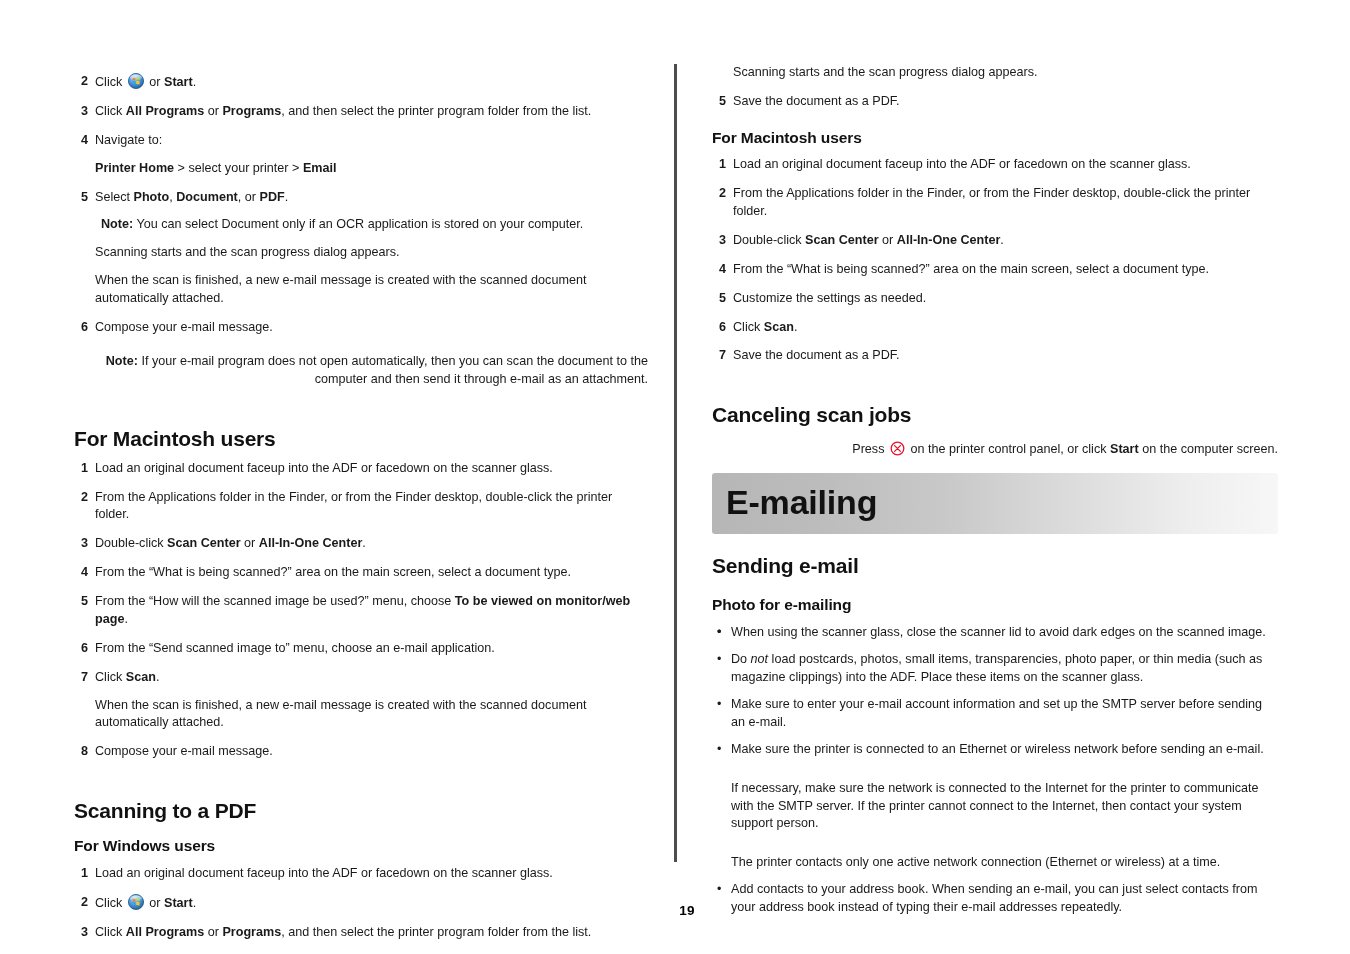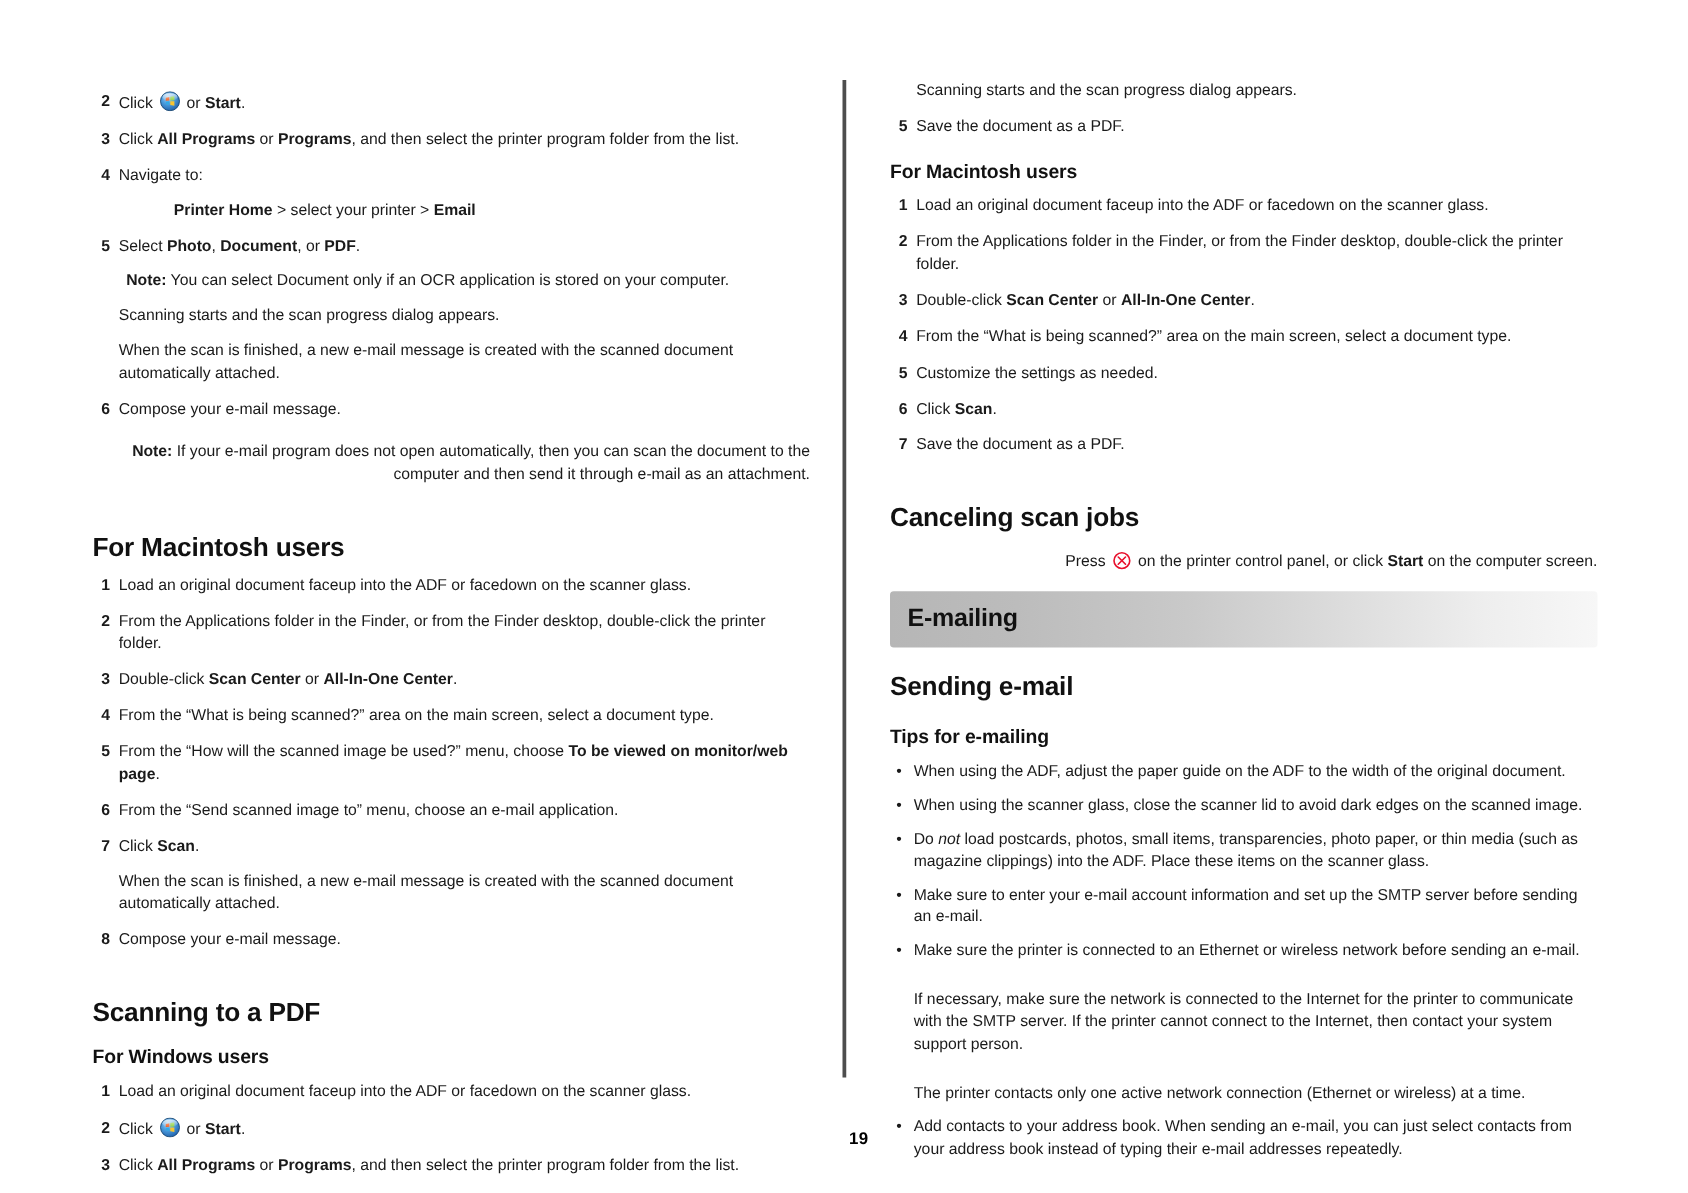--- a/index.html
+++ b/index.html
@@ -52,21 +52,21 @@
     font-weight: bold;
     color: #000;
     letter-spacing: .2px;
     padding-left: 24px;
   }
 
   
   .banner-heading {
     margin: 14px 0 0 0;
     padding: 11px 0 12px 14px;
-    font-size: 20px;
+    font-size: 34px;
     font-weight: bold;
     color: #111;
     background: linear-gradient(to right,
                 #b6b6b6 0%, #bcbcbc 18%, #c9c9c9 42%,
                 #dedede 66%, #eeeeee 84%, #f7f7f7 100%);
     border-radius: 3px;
     letter-spacing: -.2px;
     line-height: 1.1;
   }
 
@@ -116,21 +116,21 @@
 
   
   .sub {
     margin-top: 10px;
     font-size: 12.6px;
     line-height: 1.42;
   }
   .sub.note { padding-left: 6px; }
 
   
-  .path { margin-top: 10px; font-size: 12.6px; line-height: 1.42; margin-left: 44px; }
+  .path { margin-top: 10px; font-size: 12.6px; line-height: 1.42; }
 
   
   p.para {
     margin: 14px 0 0 0;
     font-size: 12.6px;
     line-height: 1.42;
     text-align: right;
   }
   p.para.topnote { margin-top: 16px; }
 
@@ -361,26 +361,25 @@
     <h2 class="h2">Canceling scan jobs</h2>
 
     <p class="para"><span>Press </span><span class="ico ico-cancel"><svg width="15" height="15" viewBox="0 0 15 15" xmlns="http://www.w3.org/2000/svg">
             <circle cx="7.5" cy="7.5" r="6.3" fill="none" stroke="#e8112d" stroke-width="1.3"></circle>
             <path d="M4.6 4.6 L10.4 10.4 M10.4 4.6 L4.6 10.4" stroke="#e8112d" stroke-width="1.3" stroke-linecap="round"></path>
           </svg></span><span> on the printer control panel, or click </span><b>Start</b><span> on the computer screen.</span></p>
 
     <div class="banner-heading">E-mailing</div>
 
     <h2 class="h2 tight">Sending e-mail</h2>
-    <h3 class="h3">Tips for e-mailing</h3>
+    <h3 class="h3">Photo for e-mailing</h3>
 
     <ul class="bullets">
       <li>
         <span class="dot">•</span>
-        <span>When using the ADF, adjust the paper guide on the ADF to the width of the original document.</span>
       </li>
       <li>
         <span class="dot">•</span>
         <span>When using the scanner glass, close the scanner lid to avoid dark edges on the scanned image.</span>
       </li>
       <li>
         <span class="dot">•</span>
         <span><span>Do </span><i>not</i><span> load postcards, photos, small items, transparencies, photo paper, or thin media (such as magazine clippings) into the ADF. Place these items on the scanner glass.</span></span>
       </li>
       <li>

